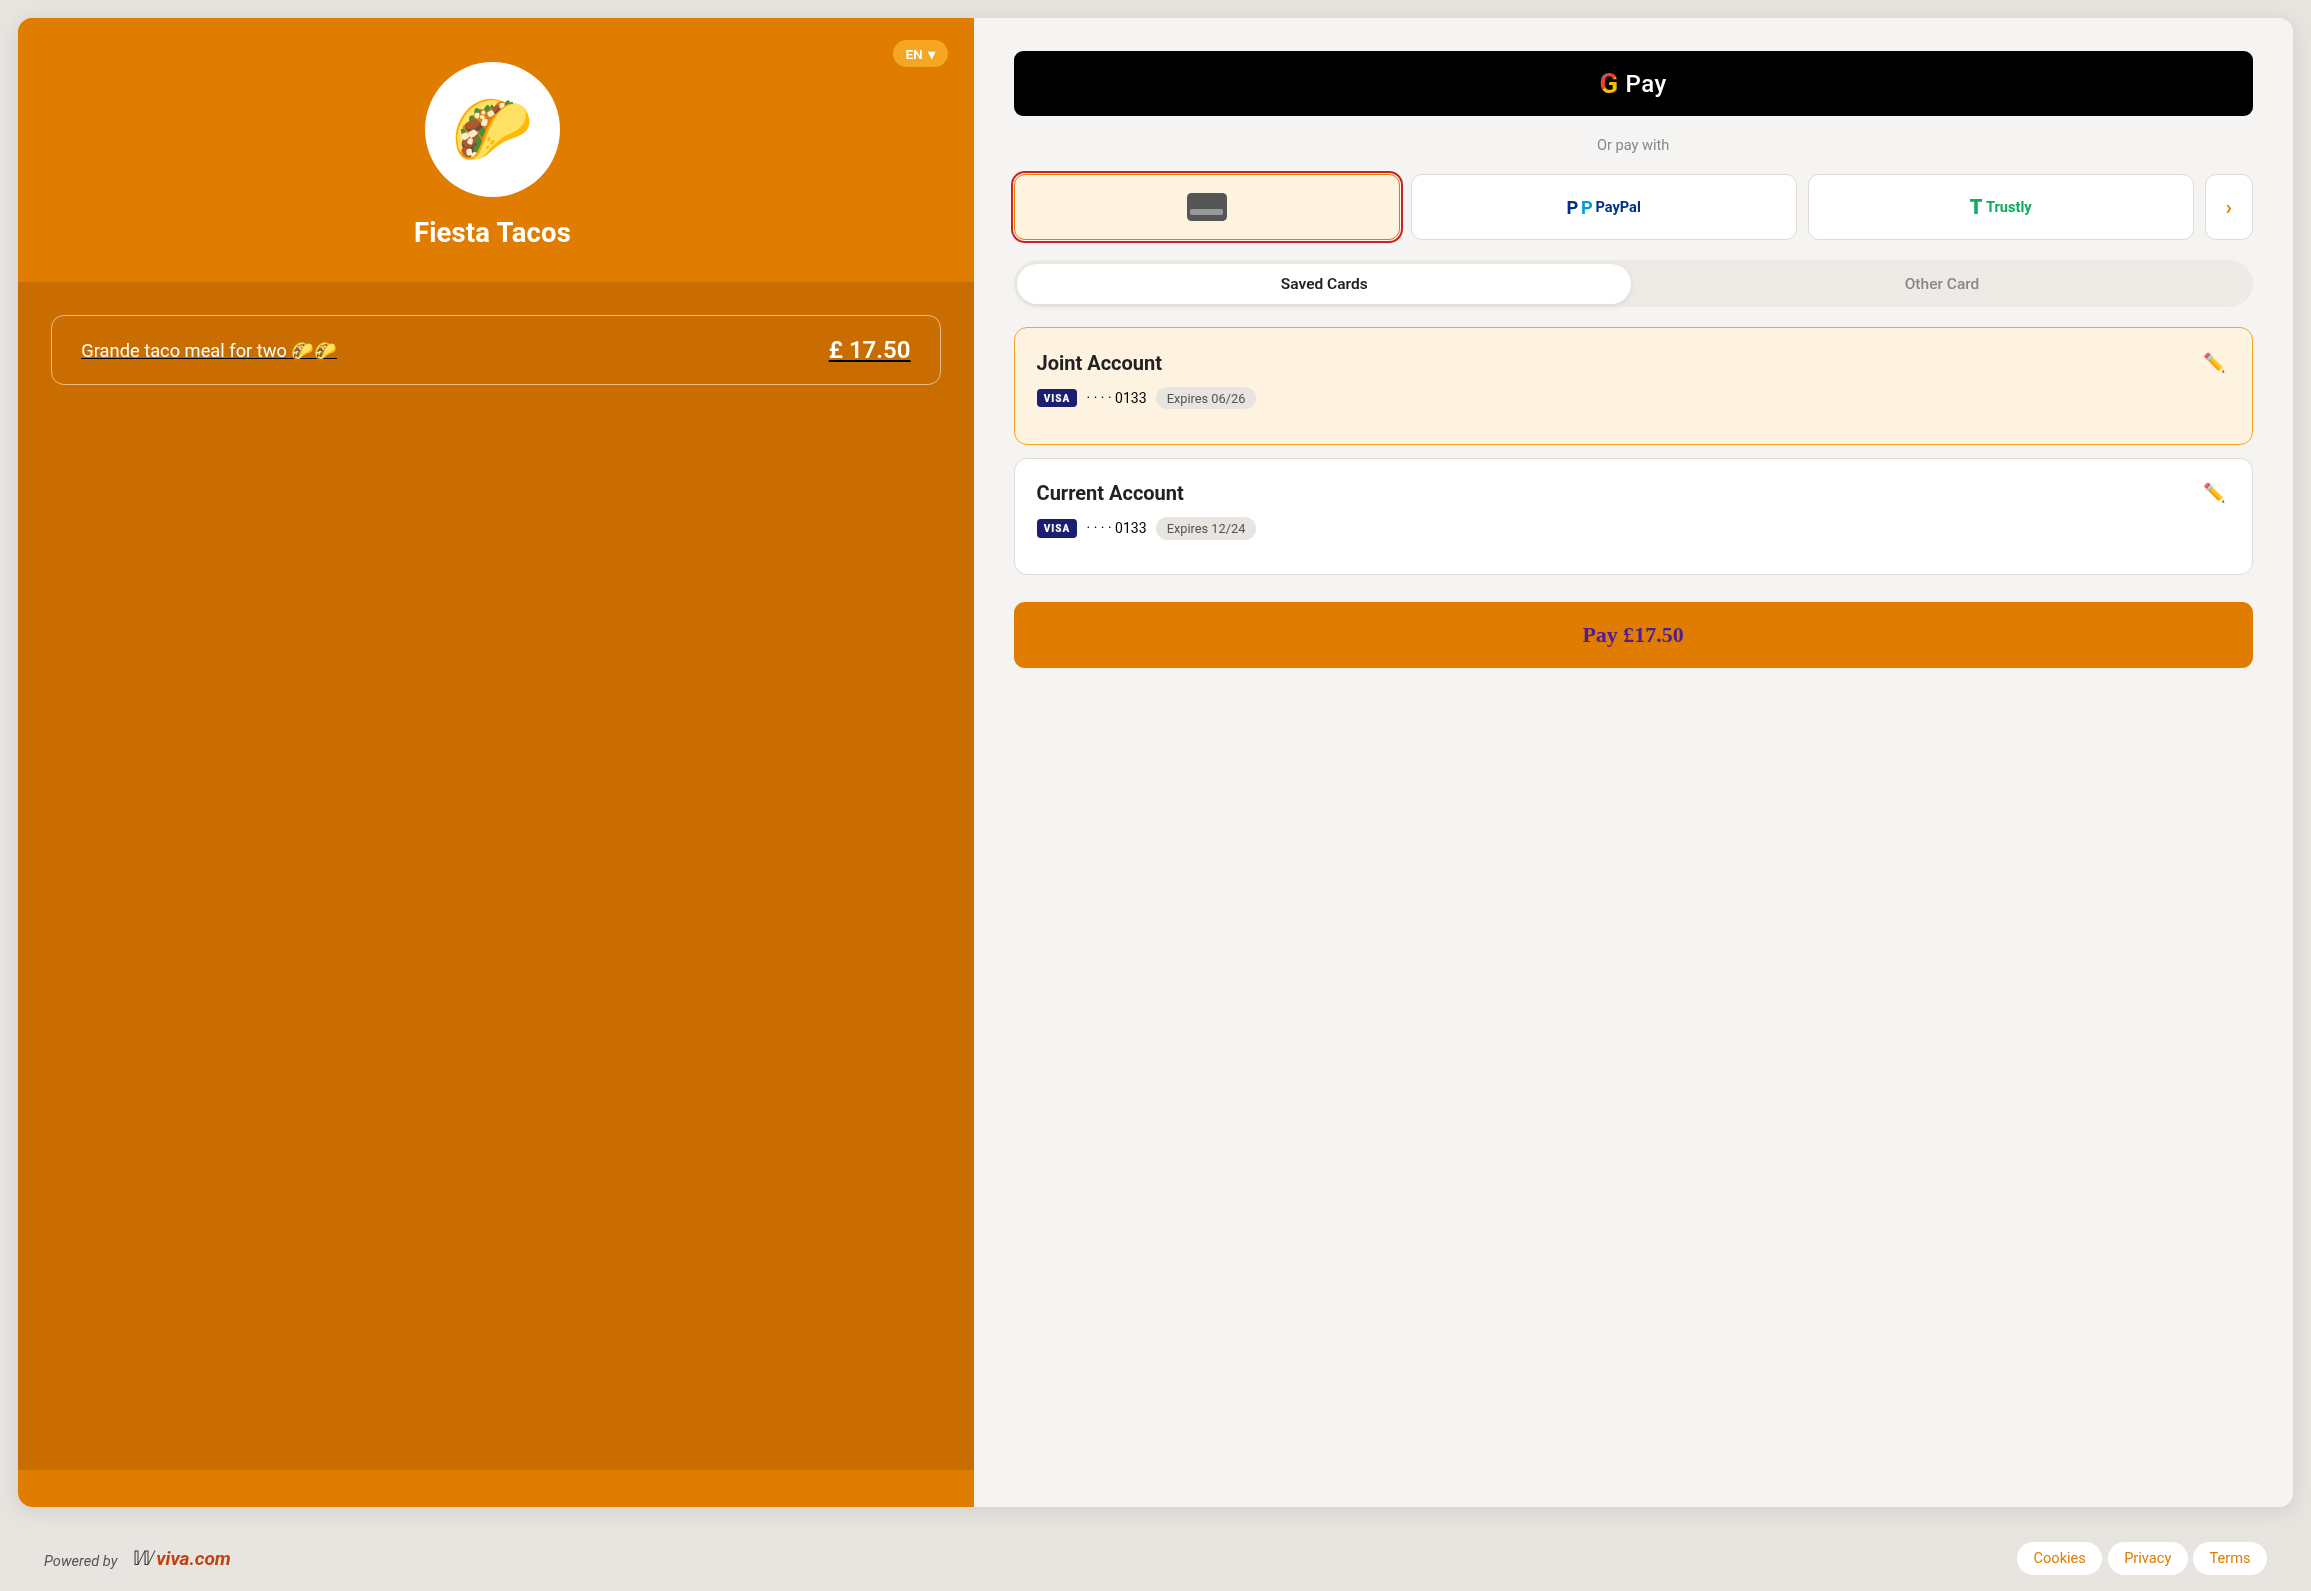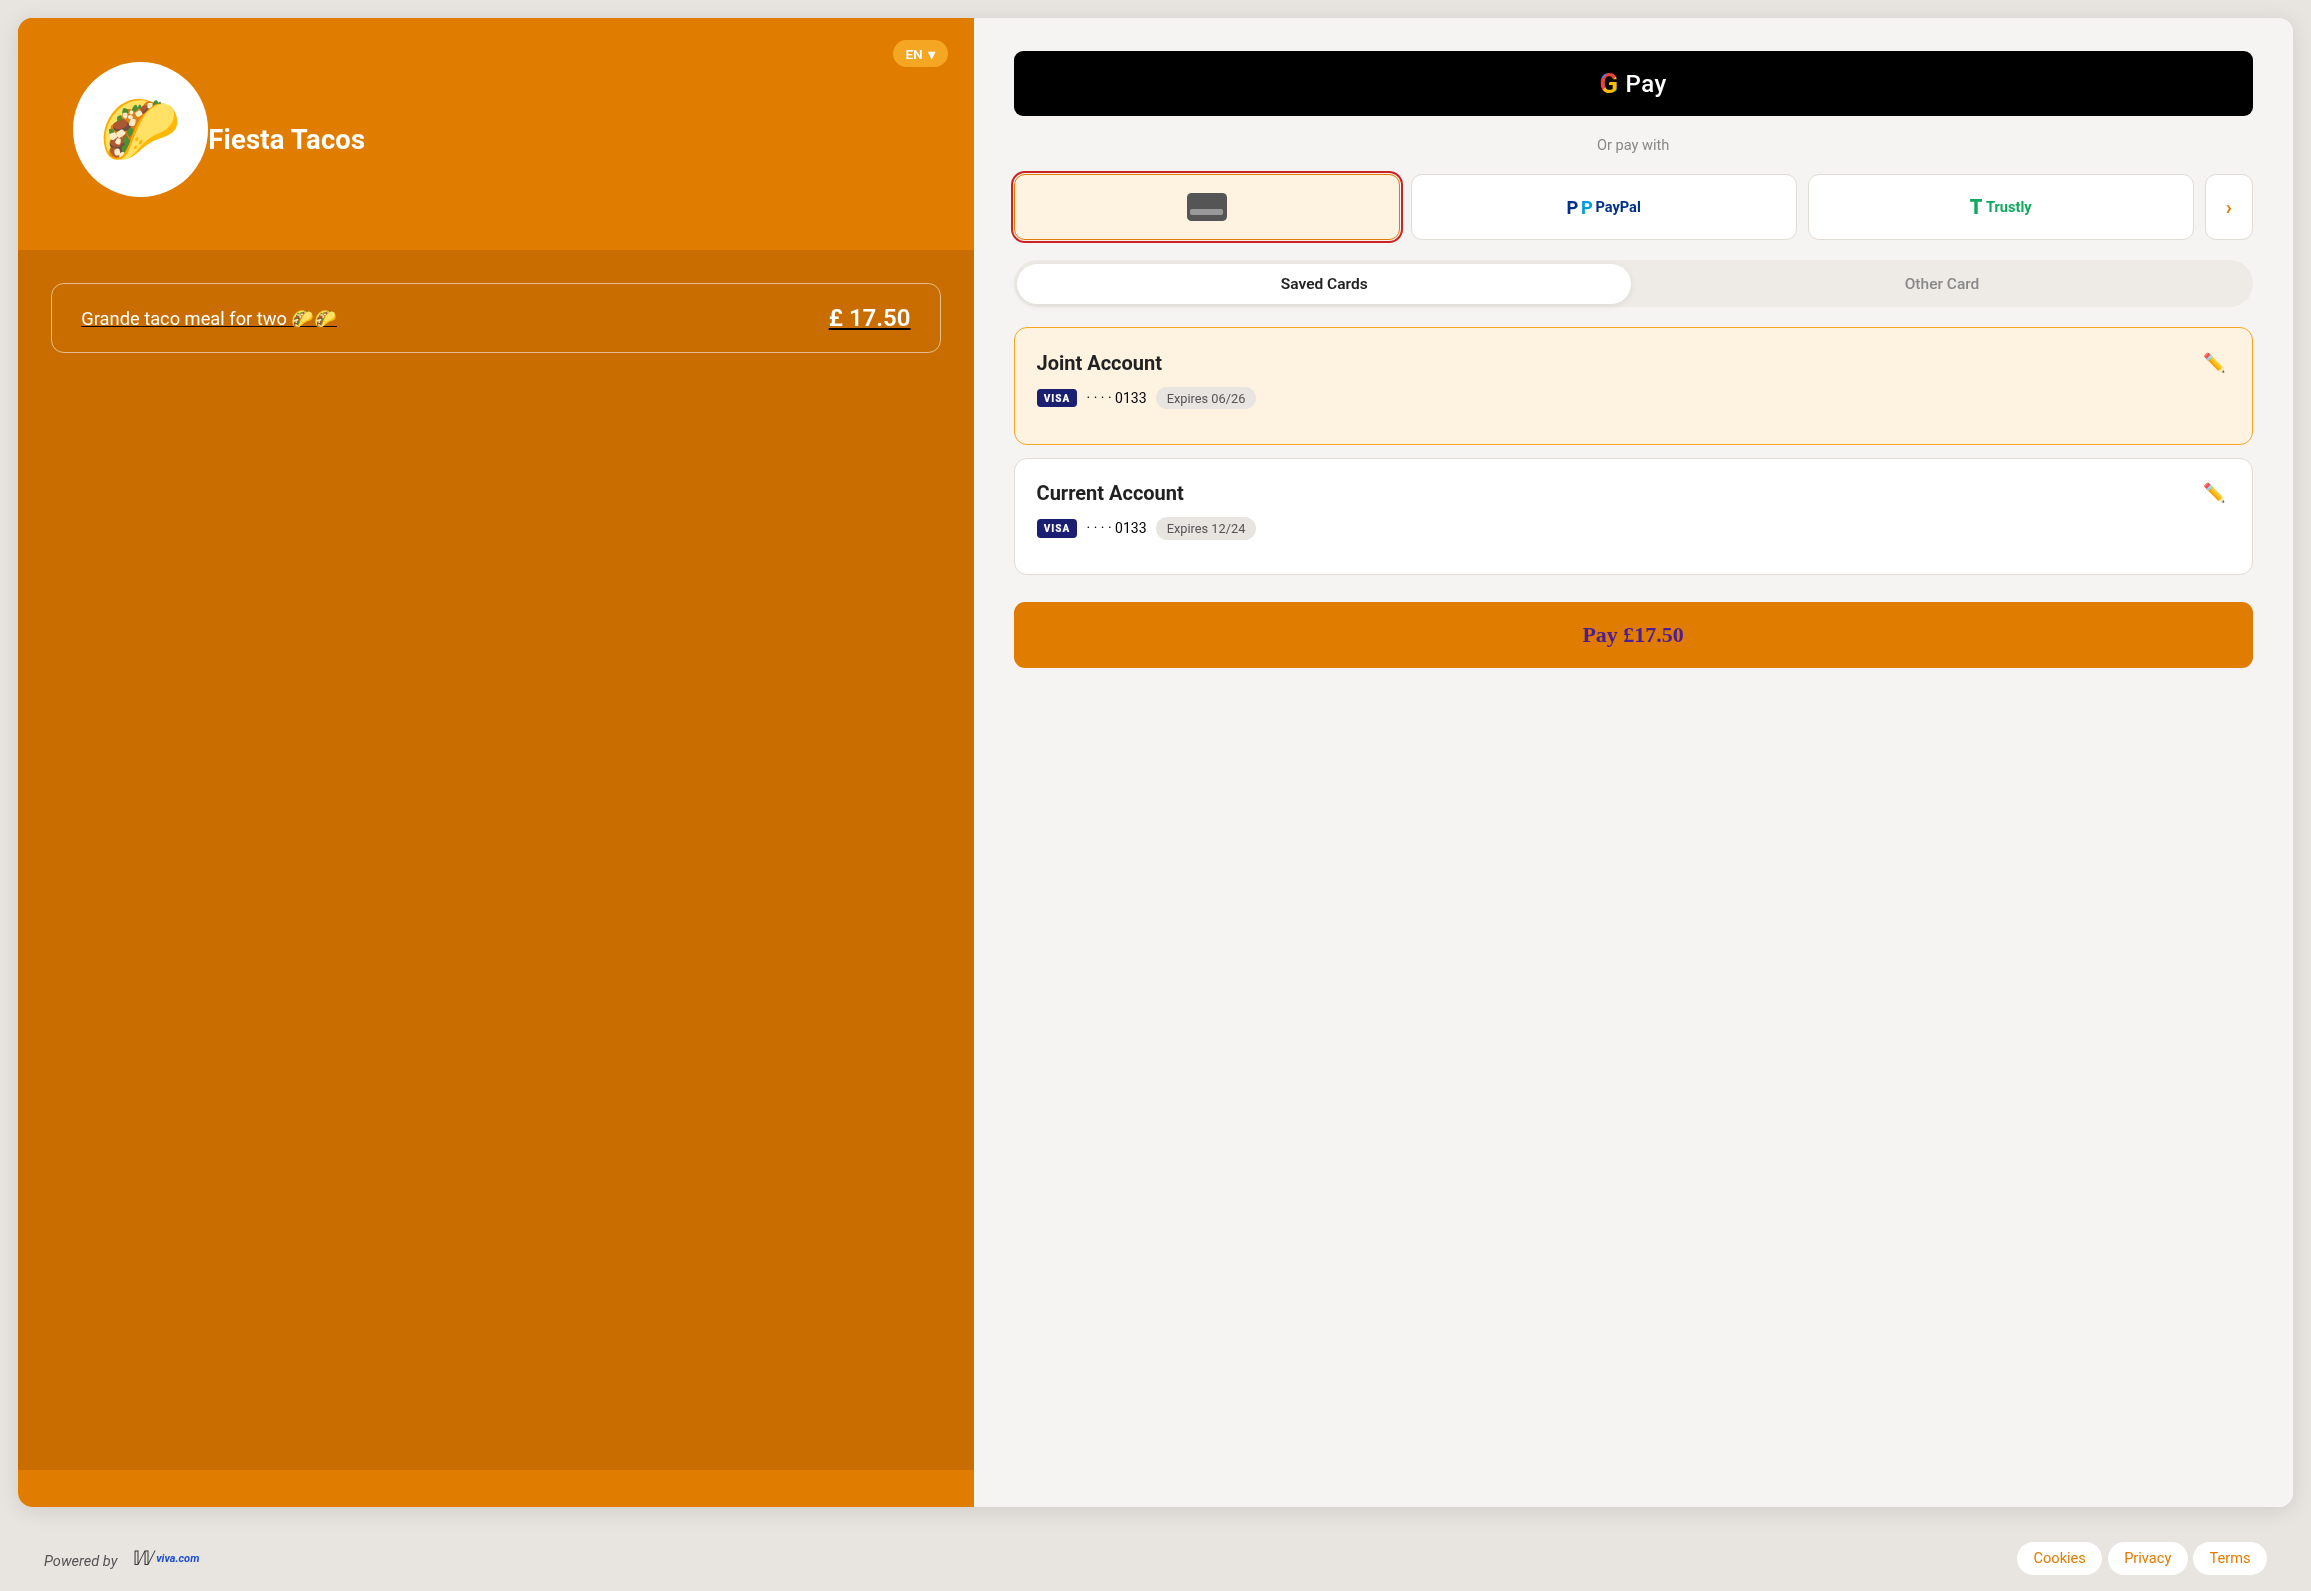--- a/index.html
+++ b/index.html
@@ -30,23 +30,23 @@
       flex-direction: column;
       align-items: center;
       padding: 0 0 37px 0;
       position: relative;
     }
 
     .left-top {
       width: 100%;
       background: #e07c00;
       display: flex;
-      flex-direction: row;
-      align-items: center;
-      padding: 44px 37px 33px 55px;
+      flex-direction: column;
+      align-items: center;
+      padding: 44px 37px 33px 30px;
     }
 
     .lang-badge {
       position: absolute;
       top: 22px;
       right: 25.6px;
       background: #f5a623;
       color: #fff;
       border-radius: 22px;
       padding: 5.5px 12.8px;
@@ -409,23 +409,23 @@
       align-items: center;
       gap: 3.7px;
     }
 
     .viva-icon {
       font-size: 20px;
       color: #333;
     }
 
     .viva-text {
-      font-size: 11px;
-      font-weight: 700;
-      color: #1d4ed8;
+      font-size: 19px;
+      font-weight: 700;
+      color: #c2410c;
     }
 
     .footer-links {
       display: flex;
       gap: 5.5px;
     }
 
     .footer-link {
       color: #e07c00;
       font-size: 14.6px;

